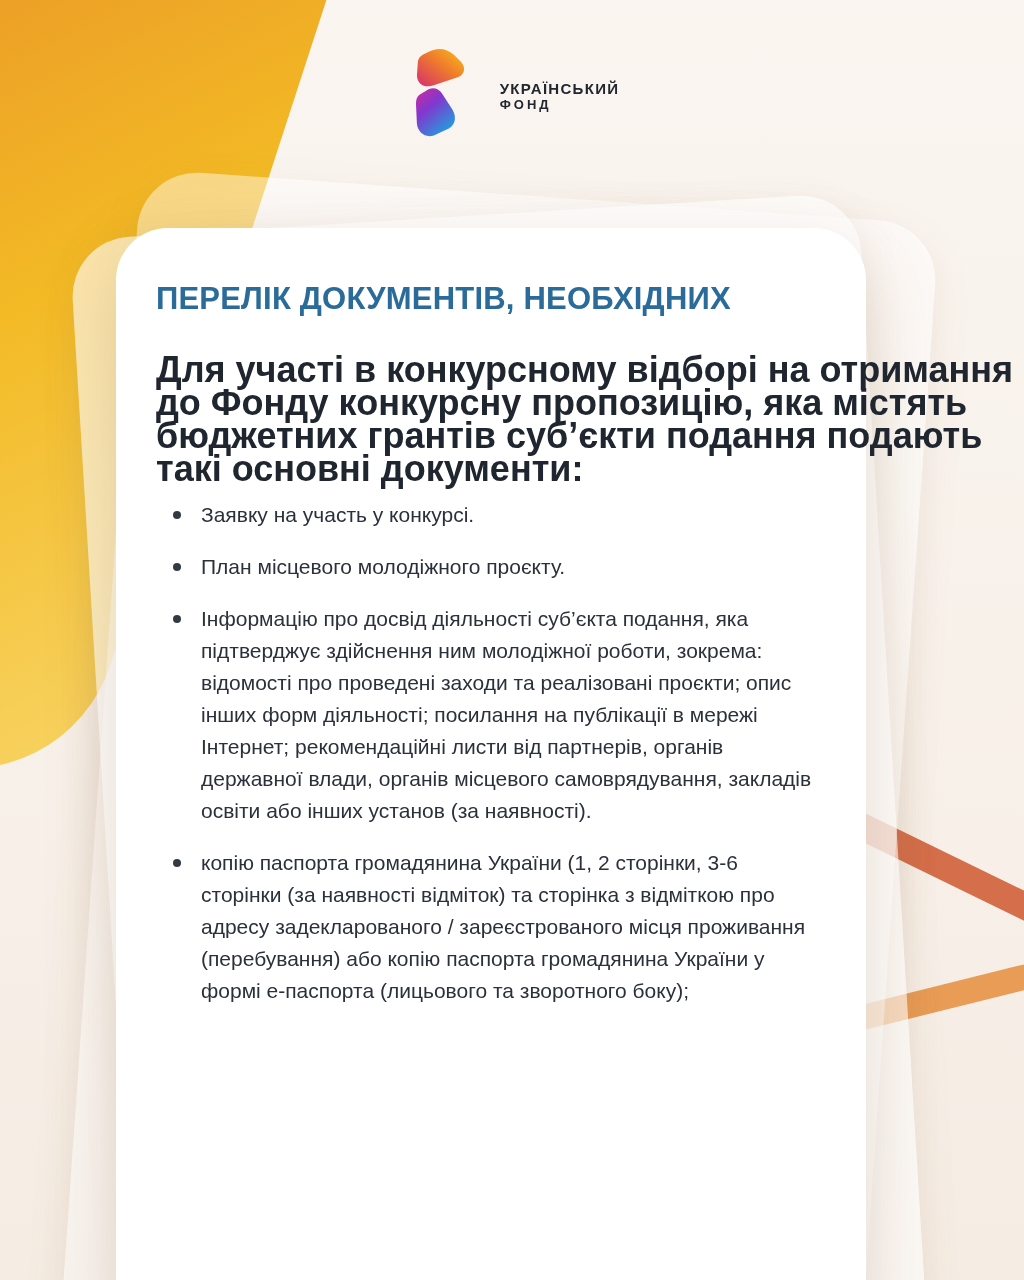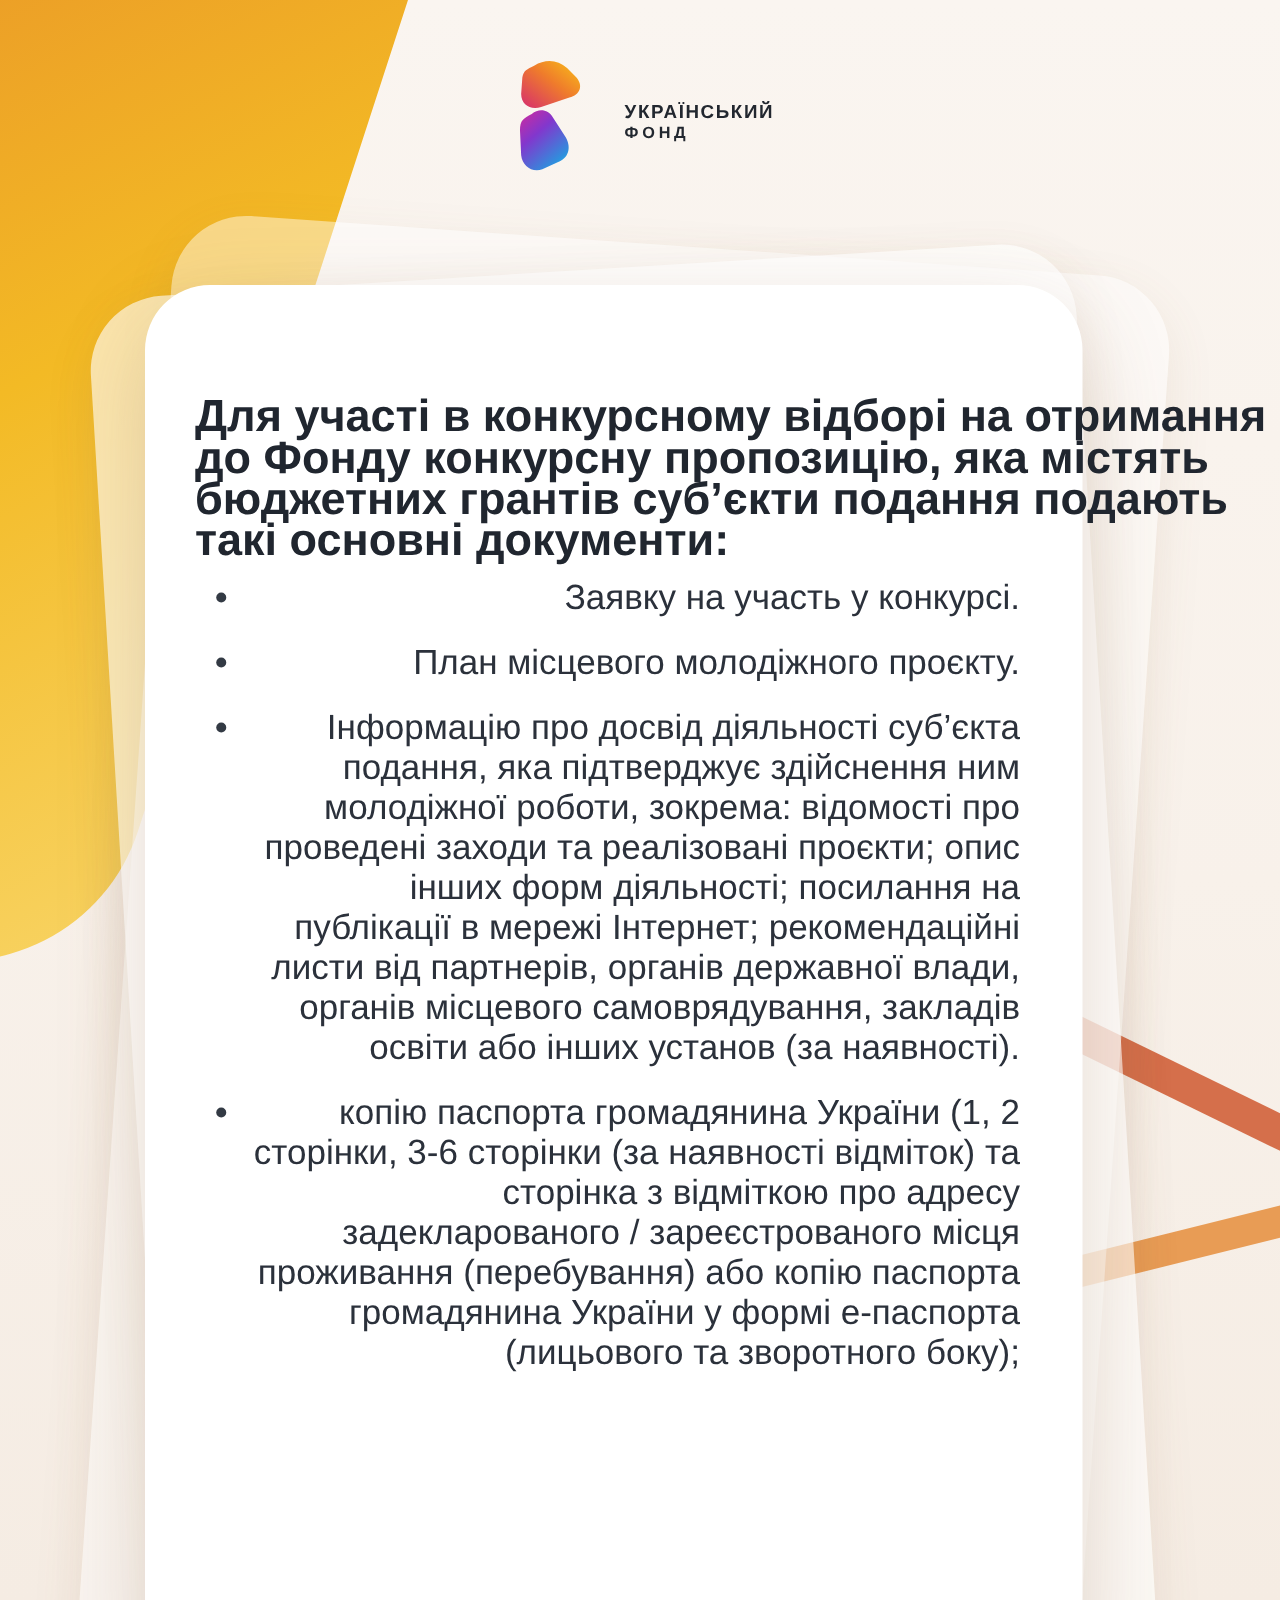--- a/index.html
+++ b/index.html
@@ -40,21 +40,21 @@
   .card{
     left:116px;top:228px;width:750px;height:1120px;border-radius:52px;
     background:#ffffff;z-index:4;
     box-shadow:0 24px 70px rgba(140,100,60,0.22);
     box-sizing:border-box;padding:52px 50px 0 40px;
   }
   .card-heading{color:#2b6b99;font-size:31px;font-weight:700;line-height:37px;letter-spacing:0.2px;}
   .card-heading div{white-space:nowrap;}
   .card-intro{margin-top:36px;color:#20262f;font-size:36px;font-weight:700;line-height:33px;}
   .card-intro div{white-space:nowrap;}
-  .bullets{list-style:none;margin:14px 0 0 0;padding:0;color:#2b313b;font-size:28px;font-weight:400;line-height:32px;text-align:right;}
+  .bullets{list-style:none;margin:14px 0 0 0;padding:0;color:#2b313b;font-size:21px;font-weight:400;line-height:32px;}
   .bullets li{position:relative;padding-left:45px;margin-bottom:20px;}
   .bullets li::before{
     content:"";position:absolute;left:17px;top:12px;width:8px;height:8px;border-radius:50%;background:#333a44;
   }
   
   .logo{
     top:44px;left:50%;transform:translateX(-50%);
     display:flex;align-items:center;gap:31px;z-index:5;
   }
   .logo-text{display:flex;flex-direction:column;color:#22272f;}
@@ -92,20 +92,21 @@
     </svg>
   </span>
   <span class="logo-text">
     <span class="logo-line1">УКРАЇНСЬКИЙ</span>
     <span class="logo-line3">ФОНД</span>
   </span>
 </div>
 
 <div class="layer card">
   <div class="card-heading">
+    <div>ПЕРЕЛІК ДОКУМЕНТІВ, НЕОБХІДНИХ</div>
   </div>
   <div class="card-intro">
     <div>Для участі в конкурсному відборі на отримання</div>
     <div>до Фонду конкурсну пропозицію, яка містять</div>
     <div>бюджетних грантів суб’єкти подання подають</div>
     <div>такі основні документи:</div>
   </div>
   <ul class="bullets">
       <li>Заявку на участь у конкурсі.</li>
       <li>План місцевого молодіжного проєкту.</li>

